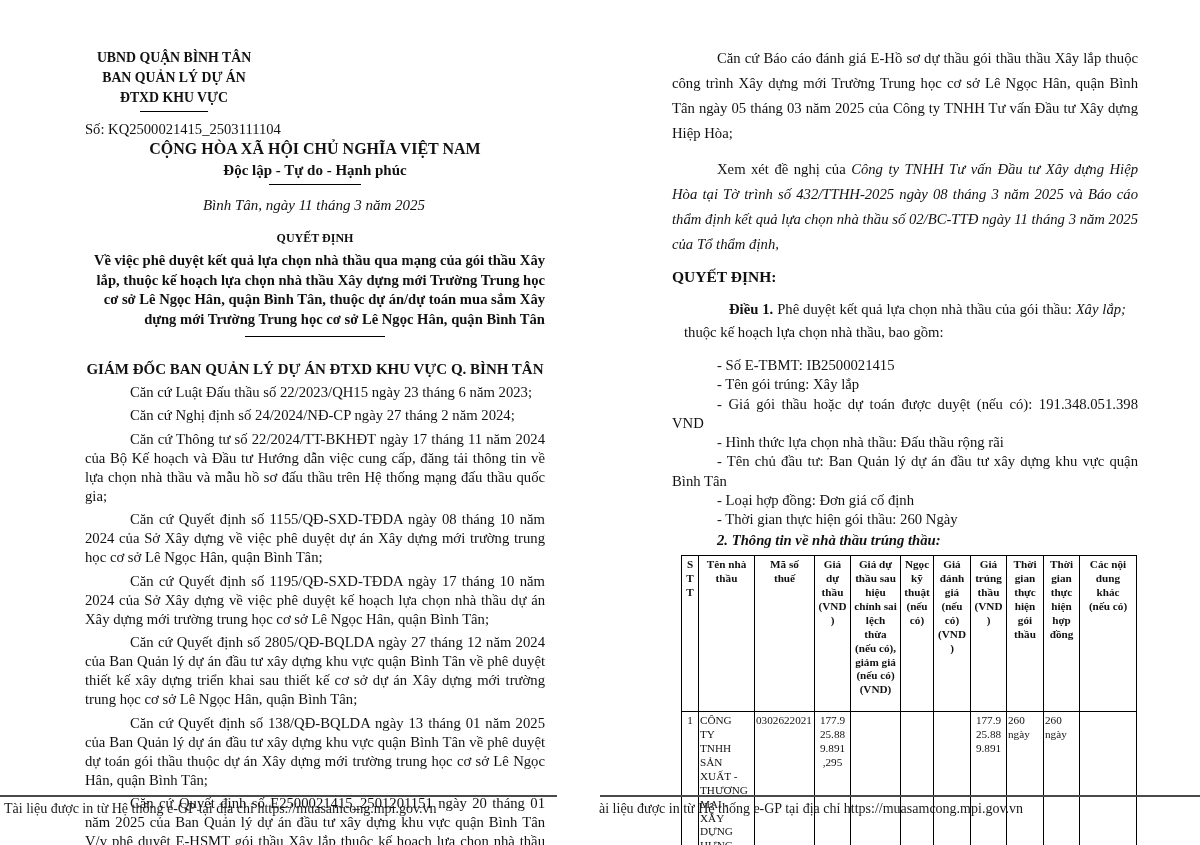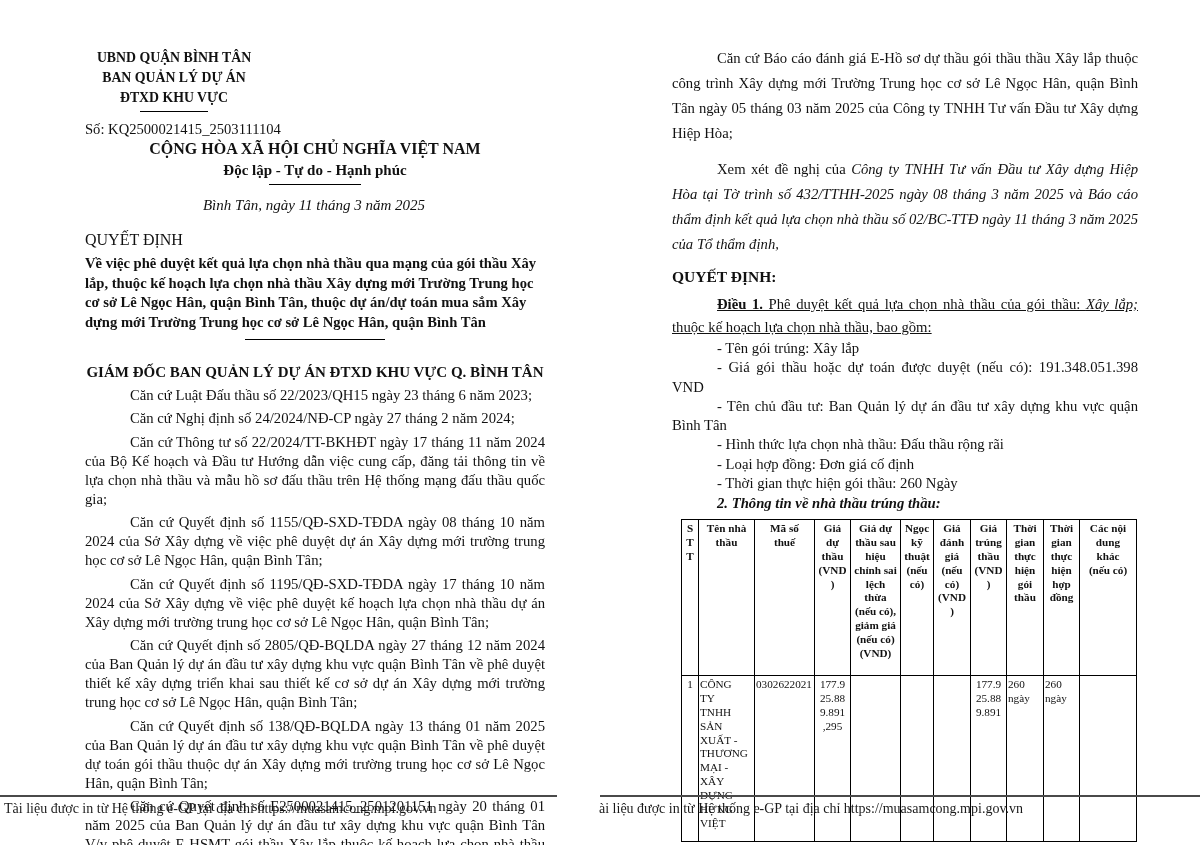--- a/index.html
+++ b/index.html
@@ -18,31 +18,31 @@
   .hdr-right{flex:1;text-align:center;}
   .issuer-line{font-weight:bold;font-size:13.8px;line-height:20px;}
   .motto1{font-weight:bold;font-size:16px;line-height:21px;}
   .motto2{font-weight:bold;font-size:15px;line-height:21px;margin-top:1px;}
   .rule{border-top:1.6px solid #000;margin:3px auto 0;}
   .rule-issuer{width:68px;}
   .rule-motto{width:92px;}
   .doc-num{font-size:14.6px;text-align:left;margin-top:9px;white-space:nowrap;}
   .dateline{font-style:italic;font-size:15px;text-align:center;padding-right:2px;margin-top:12px;white-space:nowrap;}
 
-  .title{text-align:left;font-weight:normal;font-size:16px;margin-top:17px;}
-  .subtitle{text-align:left;font-weight:bold;font-size:14.6px;line-height:19.5px;margin-top:5px;}
+  .title{text-align:center;font-weight:bold;font-size:12px;margin-top:17px;}
+  .subtitle{text-align:right;font-weight:bold;font-size:14.6px;line-height:19.5px;margin-top:5px;}
   .rule-title{width:140px;border-top:1.6px solid #000;margin:7px auto 0;}
   .authority{text-align:center;font-weight:bold;font-size:15px;margin-top:24px;}
 
   .para{font-size:14.7px;line-height:19px;text-align:justify;text-indent:45px;margin:4.5px 0 0 0;}
 
   
   .para-loose{font-size:14.7px;line-height:25px;text-align:justify;text-indent:45px;margin:0 0 11px 0;}
   .decision-heading{font-weight:bold;font-size:15.5px;margin:4px 0 7px 0;}
-  .article{font-size:14.7px;line-height:23px;text-align:justify;text-indent:45px;margin:0;text-decoration:underline;}
+  .article{font-size:14.7px;line-height:23px;text-align:justify;text-indent:45px;margin:12px;}
   .sec-heading{font-weight:bold;font-style:italic;font-size:14.7px;line-height:19.5px;text-indent:45px;margin:1px 0;}
   .item{font-size:14.7px;line-height:19.3px;text-align:justify;text-indent:45px;margin:0;}
 
   table.bid{border-collapse:collapse;table-layout:fixed;width:455px;margin:5px 0 0 9px;}
   table.bid th,table.bid td{
     border:1.5px solid #000;vertical-align:top;overflow:hidden;
     font-size:11.2px;line-height:13.9px;white-space:pre-line;padding:2px 1px;
   }
   table.bid th{font-weight:bold;text-align:center;}
   td.ta-c{text-align:center;}
@@ -94,24 +94,25 @@
 </div>
 
 <div class="page" id="page2">
   <p class="para-loose">Căn cứ Báo cáo đánh giá E-Hồ sơ dự thầu gói thầu thầu Xây lắp thuộc công trình Xây dựng mới Trường Trung học cơ sở Lê Ngọc Hân, quận Bình Tân ngày 05 tháng 03 năm 2025 của Công ty TNHH Tư vấn Đầu tư Xây dựng Hiệp Hòa;</p>
   <p class="para-loose"><span>Xem xét đề nghị của </span><i>Công ty TNHH Tư vấn Đầu tư Xây dựng Hiệp Hòa tại Tờ trình số 432/TTHH-2025 ngày 08 tháng 3 năm 2025 và Báo cáo thẩm định kết quả lựa chọn nhà thầu số 02/BC-TTĐ ngày 11 tháng 3 năm 2025 của Tổ thẩm định,</i></p>
 
   <div class="decision-heading">QUYẾT ĐỊNH:</div>
 
   <p class="article"><b>Điều 1.</b><span> Phê duyệt kết quả lựa chọn nhà thầu của gói thầu: </span><i>Xây lắp;</i><span> thuộc kế hoạch lựa chọn nhà thầu, bao gồm:</span></p>
 
+  <p class="item">- Số E-TBMT: IB2500021415</p>
   <p class="item">- Tên gói trúng: Xây lắp</p>
   <p class="item">- Giá gói thầu hoặc dự toán được duyệt (nếu có): 191.348.051.398 VND</p>
+  <p class="item">- Hình thức lựa chọn nhà thầu: Đấu thầu rộng rãi</p>
   <p class="item">- Tên chủ đầu tư: Ban Quản lý dự án đầu tư xây dựng khu vực quận Bình Tân</p>
-  <p class="item">- Hình thức lựa chọn nhà thầu: Đấu thầu rộng rãi</p>
   <p class="item">- Loại hợp đồng: Đơn giá cố định</p>
   <p class="item">- Thời gian thực hiện gói thầu: 260 Ngày</p>
   <p class="sec-heading">2. Thông tin về nhà thầu trúng thầu:</p>
 
   <table class="bid">
     <colgroup>
       <col style="width:17px">
         <col style="width:56px">
         <col style="width:60px">
         <col style="width:36px">

